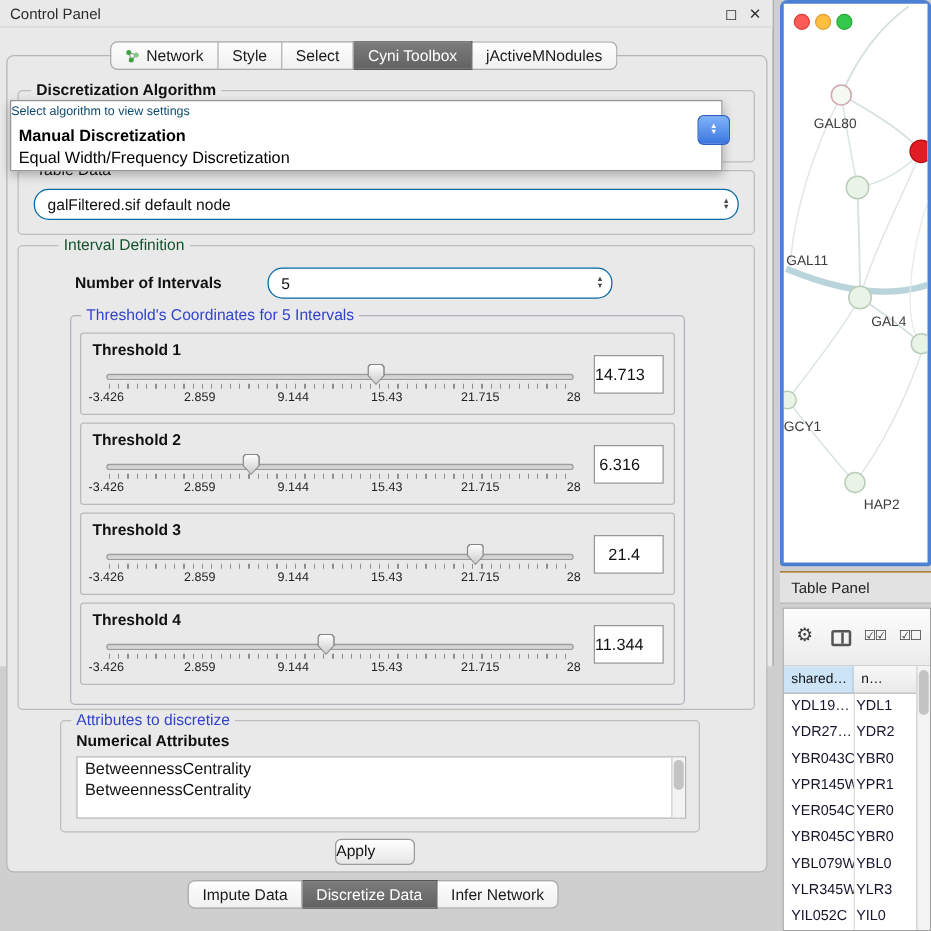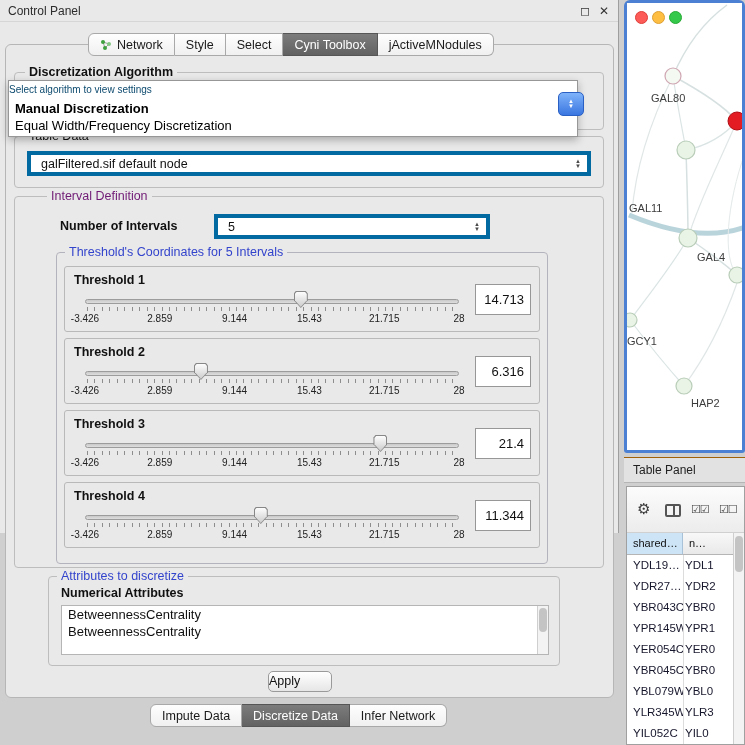--- a/index.html
+++ b/index.html
@@ -19,41 +19,41 @@
   .seg .tab{background:linear-gradient(#fefefe,#f0f0f0);border:1px solid #a9a9a9;border-left:none;
     padding:0 11px;display:flex;align-items:center;gap:5px;color:#1a1a1a;cursor:pointer;white-space:nowrap}
   .seg .tab:first-child{border-left:1px solid #a9a9a9;border-radius:6px 0 0 6px}
   .seg .tab:last-child{border-radius:0 6px 6px 0}
   .seg .tab.sel{background:linear-gradient(#7c7c7c,#626262);color:#fff;border-color:#565656}
 
   
   .group{border:1px solid #bdbdbd;border-radius:4px}
   .gtitle{position:absolute;top:-8px;font-size:12.5px;background:#e9e9e9;padding:0 4px;white-space:nowrap}
   .gtitle.bold{font-weight:bold}
-  .gtitle.green{color:#701a75}
+  .gtitle.green{color:#14532d}
   .gtitle.blue{color:#3344cc}
 
   
-  .combo{background:#fff;border:4px solid #0369a1;border-radius:0;font-size:12.5px;color:#111;cursor:pointer}
+  .combo{background:#fff;border:1px solid #0369a1;border-radius:12px;font-size:12.5px;color:#111;cursor:pointer}
   .combo .cval{position:absolute;left:10px;top:50%;transform:translateY(-50%);white-space:nowrap}
   .stepper{position:absolute;right:6px;top:50%;transform:translateY(-50%);display:flex;flex-direction:column;
     align-items:center;font-size:6px;line-height:5px;color:#4a4a4a}
   .bluecap{background:linear-gradient(#7fb3fa,#3a76e0);border:1px solid #2a60c4;border-radius:5px;z-index:45;cursor:pointer}
   .bluecap .stepper{right:50%;transform:translate(50%,-50%);color:#fff}
 
   
   .popup{background:#fff;border:1px solid #979797;box-shadow:0 3px 8px rgba(0,0,0,.28);z-index:40}
   .popup .ph{position:absolute;left:0;right:0;top:3px;text-align:left;color:#0c4a6e;font-size:10px}
   .popup .opt{position:absolute;left:6px;font-size:13px;color:#000;cursor:pointer;white-space:nowrap}
 
   
   .thr-panel{position:absolute;left:64px;width:476px;height:66px;border:1px solid #b9b9b9;border-radius:3px;background:#e9e9e9}
   .thr-label{position:absolute;left:9px;top:6px;font-size:12.5px;font-weight:bold}
   .thr-value{position:absolute;right:8px;top:17px;width:56px;height:31px;background:#fff;border:1px solid #979797;
-    font-size:13px;text-align:right;line-height:29px;padding-right:6px}
+    font-size:13px;text-align:right;line-height:29px;padding-right:18px}
   .slider{position:absolute;left:20px;top:24px;width:374px;height:36px}
   .track{position:absolute;left:0;right:0;top:8px;height:5px;background:linear-gradient(#c9c9c9,#dedede);
     border:1px solid #9c9c9c;border-radius:3px}
   .ticks{position:absolute;left:2px;right:2px;top:16px;height:4px;
     background:repeating-linear-gradient(to right,#8d8d8d 0 1px,transparent 1px 7.45px)}
   .thumb{position:absolute;top:0;width:14px;height:17px;margin-left:-7px;background:#878787;cursor:pointer;
     clip-path:polygon(14% 0,86% 0,100% 14%,100% 55%,50% 100%,0 55%,0 14%)}
   .thumb::after{content:"";position:absolute;left:1px;top:1px;right:1px;bottom:1px;
     background:linear-gradient(#fdfdfd,#cccccc);clip-path:polygon(14% 0,86% 0,100% 14%,100% 55%,50% 100%,0 55%,0 14%)}
   .slbl{position:absolute;top:22px;transform:translateX(-50%);font-size:10px;color:#222;white-space:nowrap}

